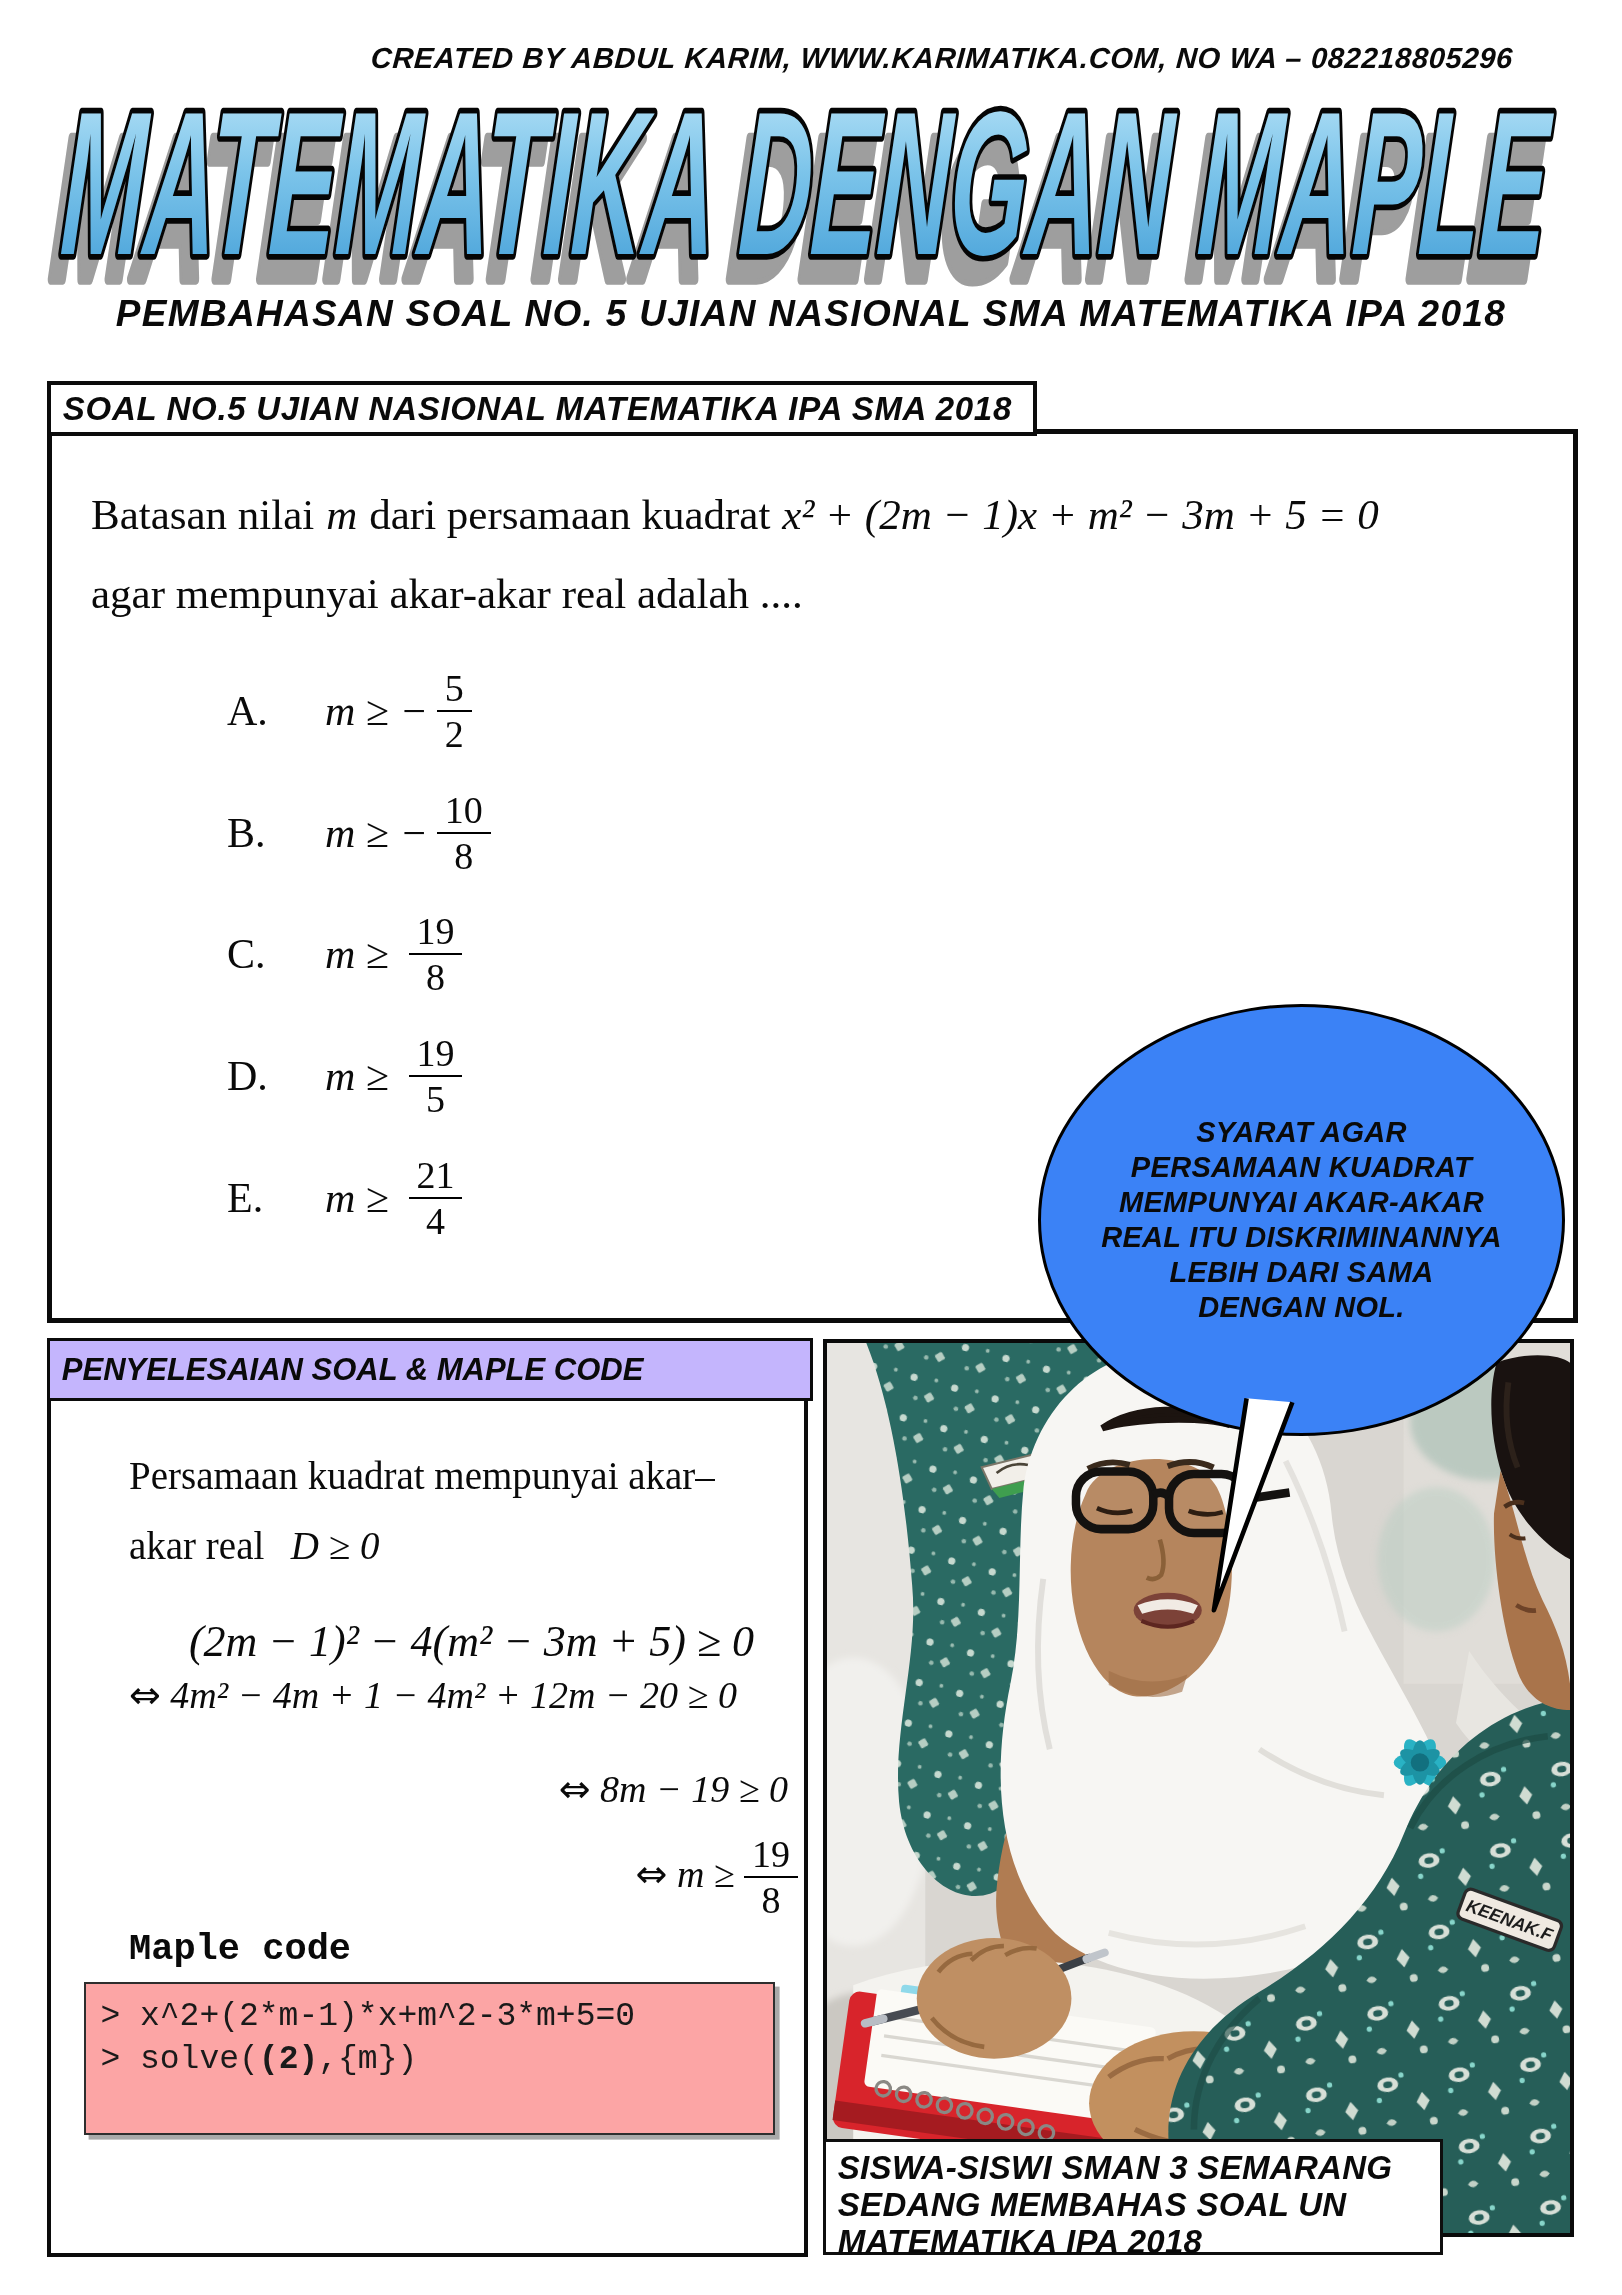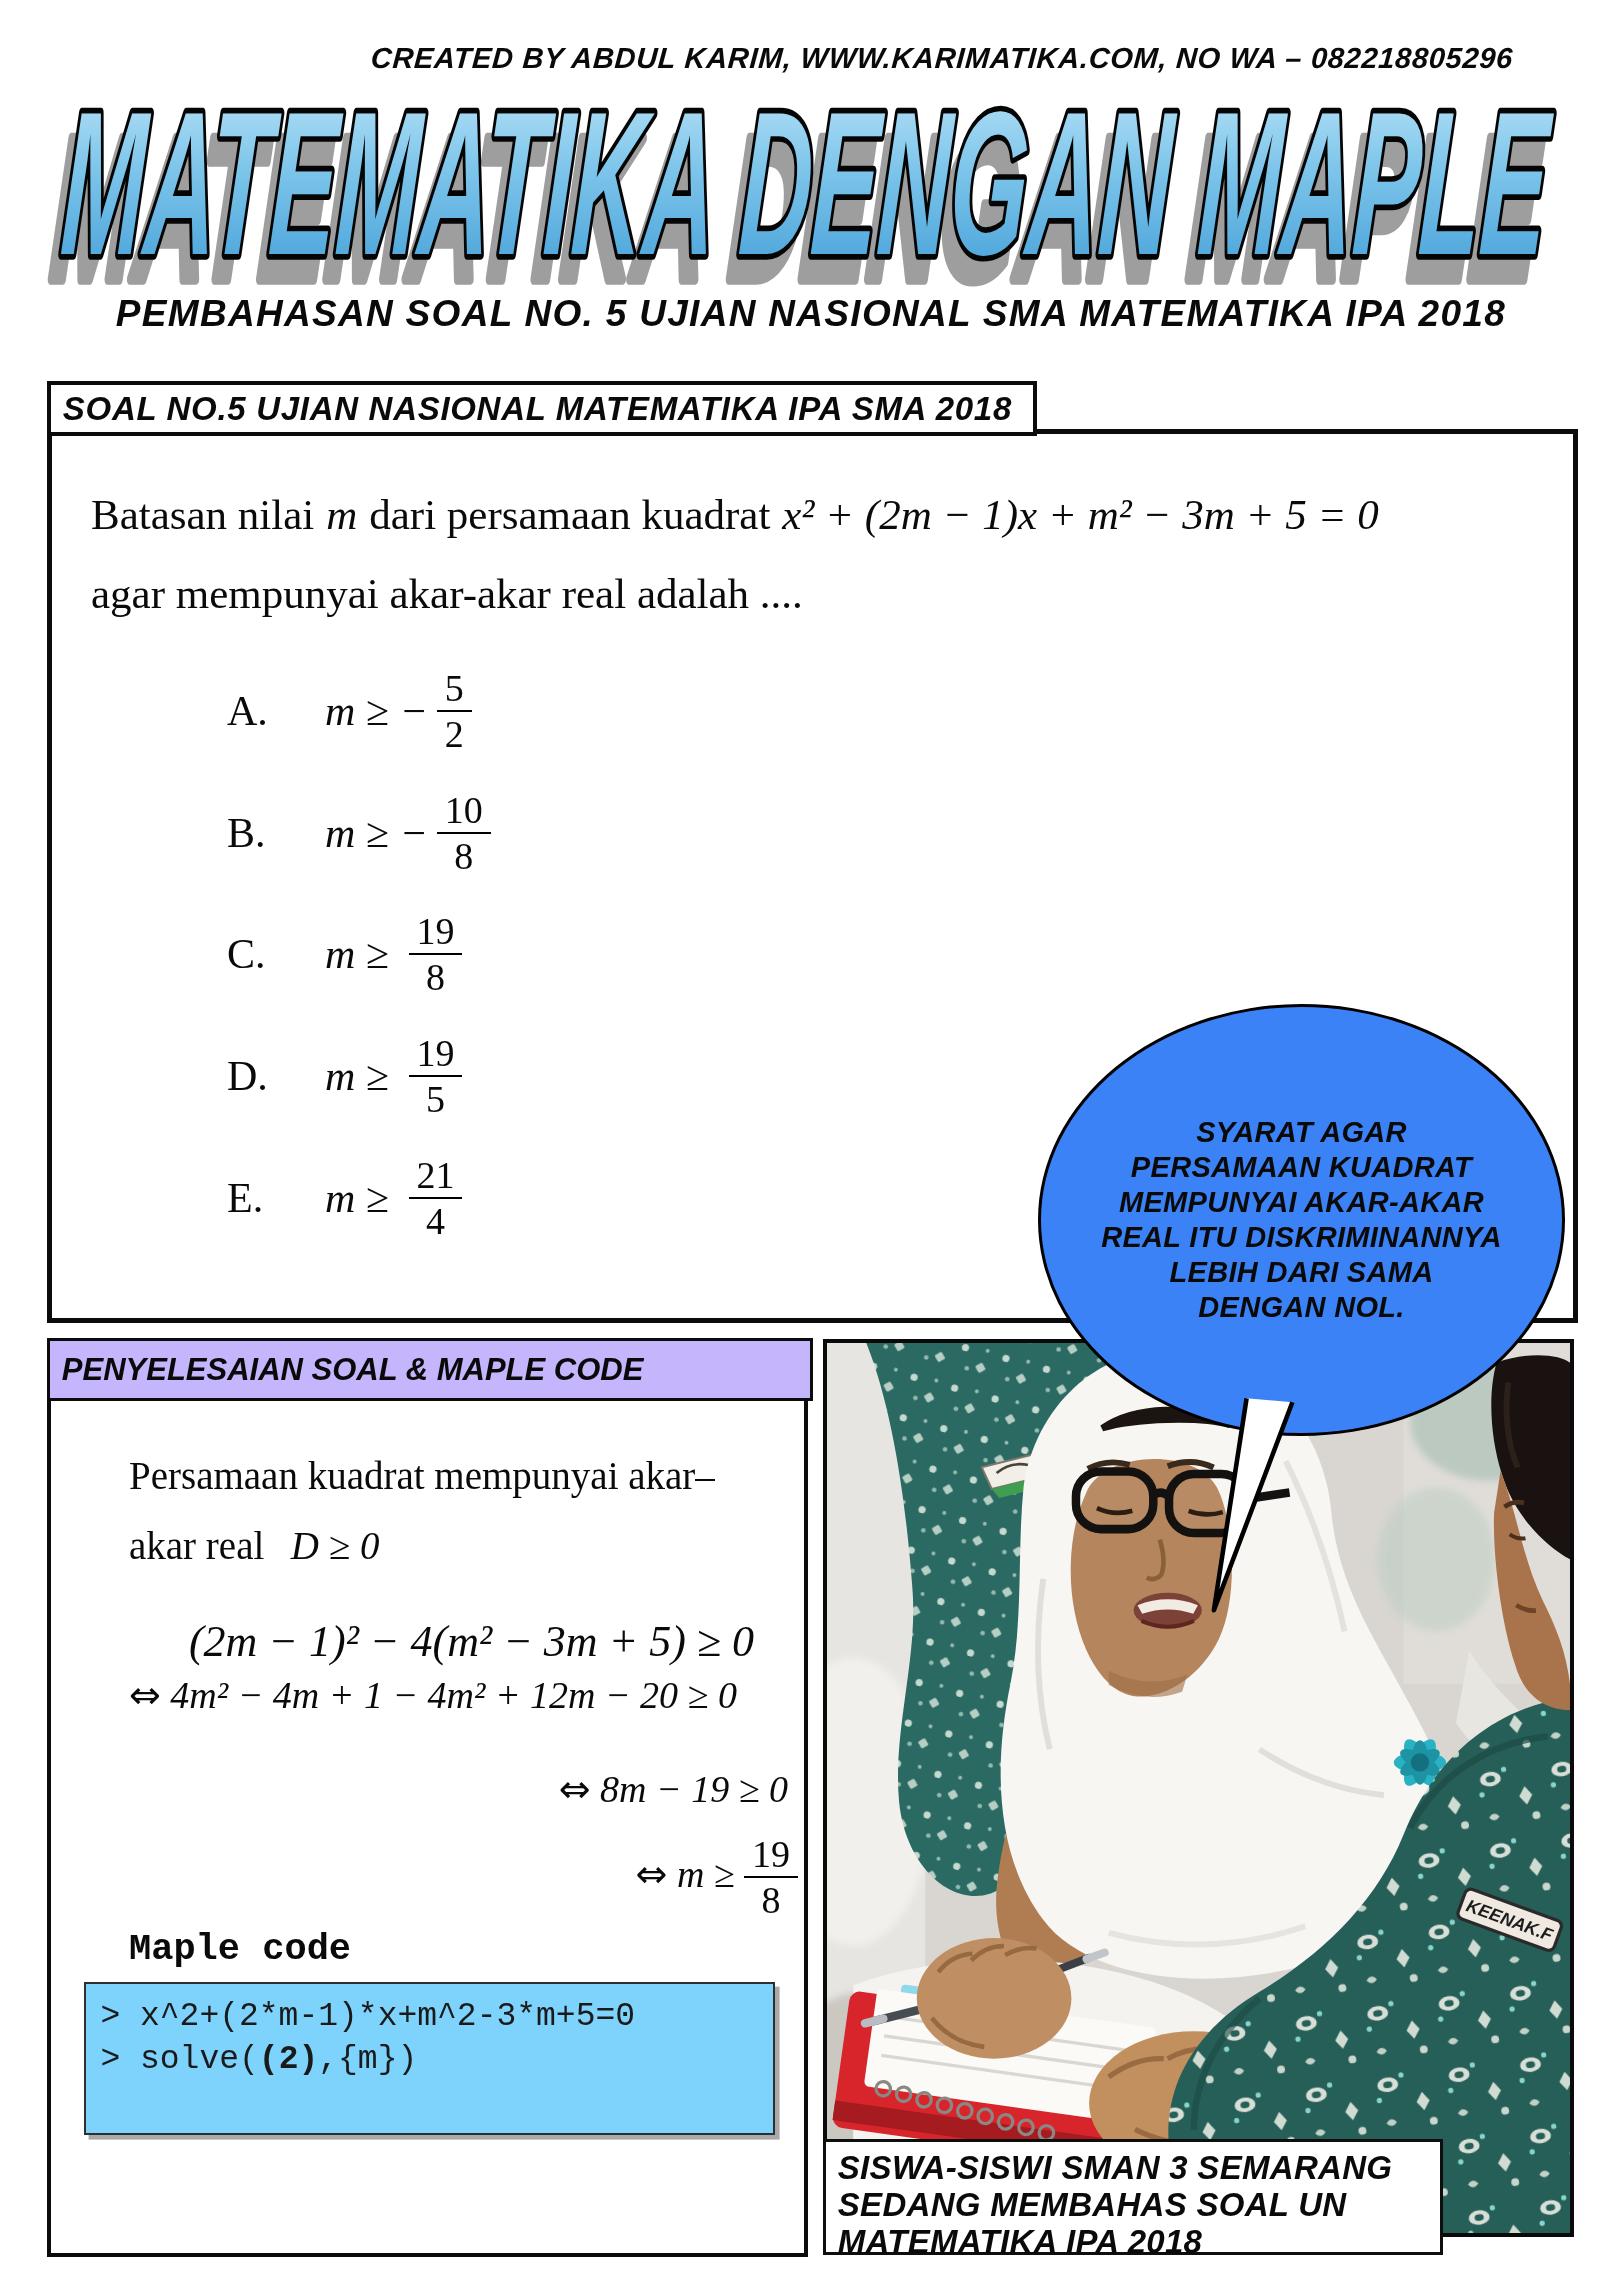--- a/index.html
+++ b/index.html
@@ -41,21 +41,21 @@
   
   .solline{position:absolute;font-size:39px;white-space:nowrap;margin-left:44px;}
   #sol-line1{left:34px;top:52px;}
   #sol-line2{left:34px;top:122px;}
   #sol-line2 .dmath{margin-left:15.7px;}
   #sol-eq1{left:0;top:215px;width:100%;text-align:center;font-size:44px;}
   #sol-eq2{left:34px;top:272px;font-size:38px;}
   #sol-eq3{left:0;top:366px;width:693px;text-align:right;font-size:38px;}
   #sol-eq4{left:0;top:434px;width:703px;text-align:right;font-size:38px;}
   #maple-heading{left:34px;top:527px;font-family:"Liberation Mono","DejaVu Sans Mono",monospace;font-weight:bold;font-size:37px;font-style:normal;}
-  #code-box{position:absolute;left:33px;top:581px;width:691px;height:153px;background:#7dd3fc;border:2.6px solid #2e2e2e;box-shadow:4.6px 4.6px 0 #a9a9a9;box-sizing:border-box;padding:10.5px 14.4px;}
+  #code-box{position:absolute;left:33px;top:581px;width:691px;height:153px;background:#fca5a5;border:2.6px solid #2e2e2e;box-shadow:4.6px 4.6px 0 #a9a9a9;box-sizing:border-box;padding:10.5px 14.4px;}
   .code-line{font-family:"Liberation Mono","DejaVu Sans Mono",monospace;font-size:33px;line-height:43px;color:#1a1a1a;white-space:pre;}
   .code-line b{font-weight:bold;}
 
   
   #bubble{left:1038px;top:1004px;width:527px;height:432px;background:#3b82f6;border:3.9px solid #000;border-radius:50%;z-index:5;box-sizing:border-box;display:flex;flex-direction:column;align-items:center;justify-content:center;}
   #bubble .bline{font-size:29px;line-height:35px;text-align:center;letter-spacing:0.3px;}
   #tail-svg{left:0;top:0;width:1622px;height:2295px;z-index:6;pointer-events:none;}
 
   
   #photo-frame{left:823px;top:1339px;width:751px;height:898px;border:4.6px solid #0a0a0a;box-sizing:border-box;z-index:2;background:#d8d5d0;}

